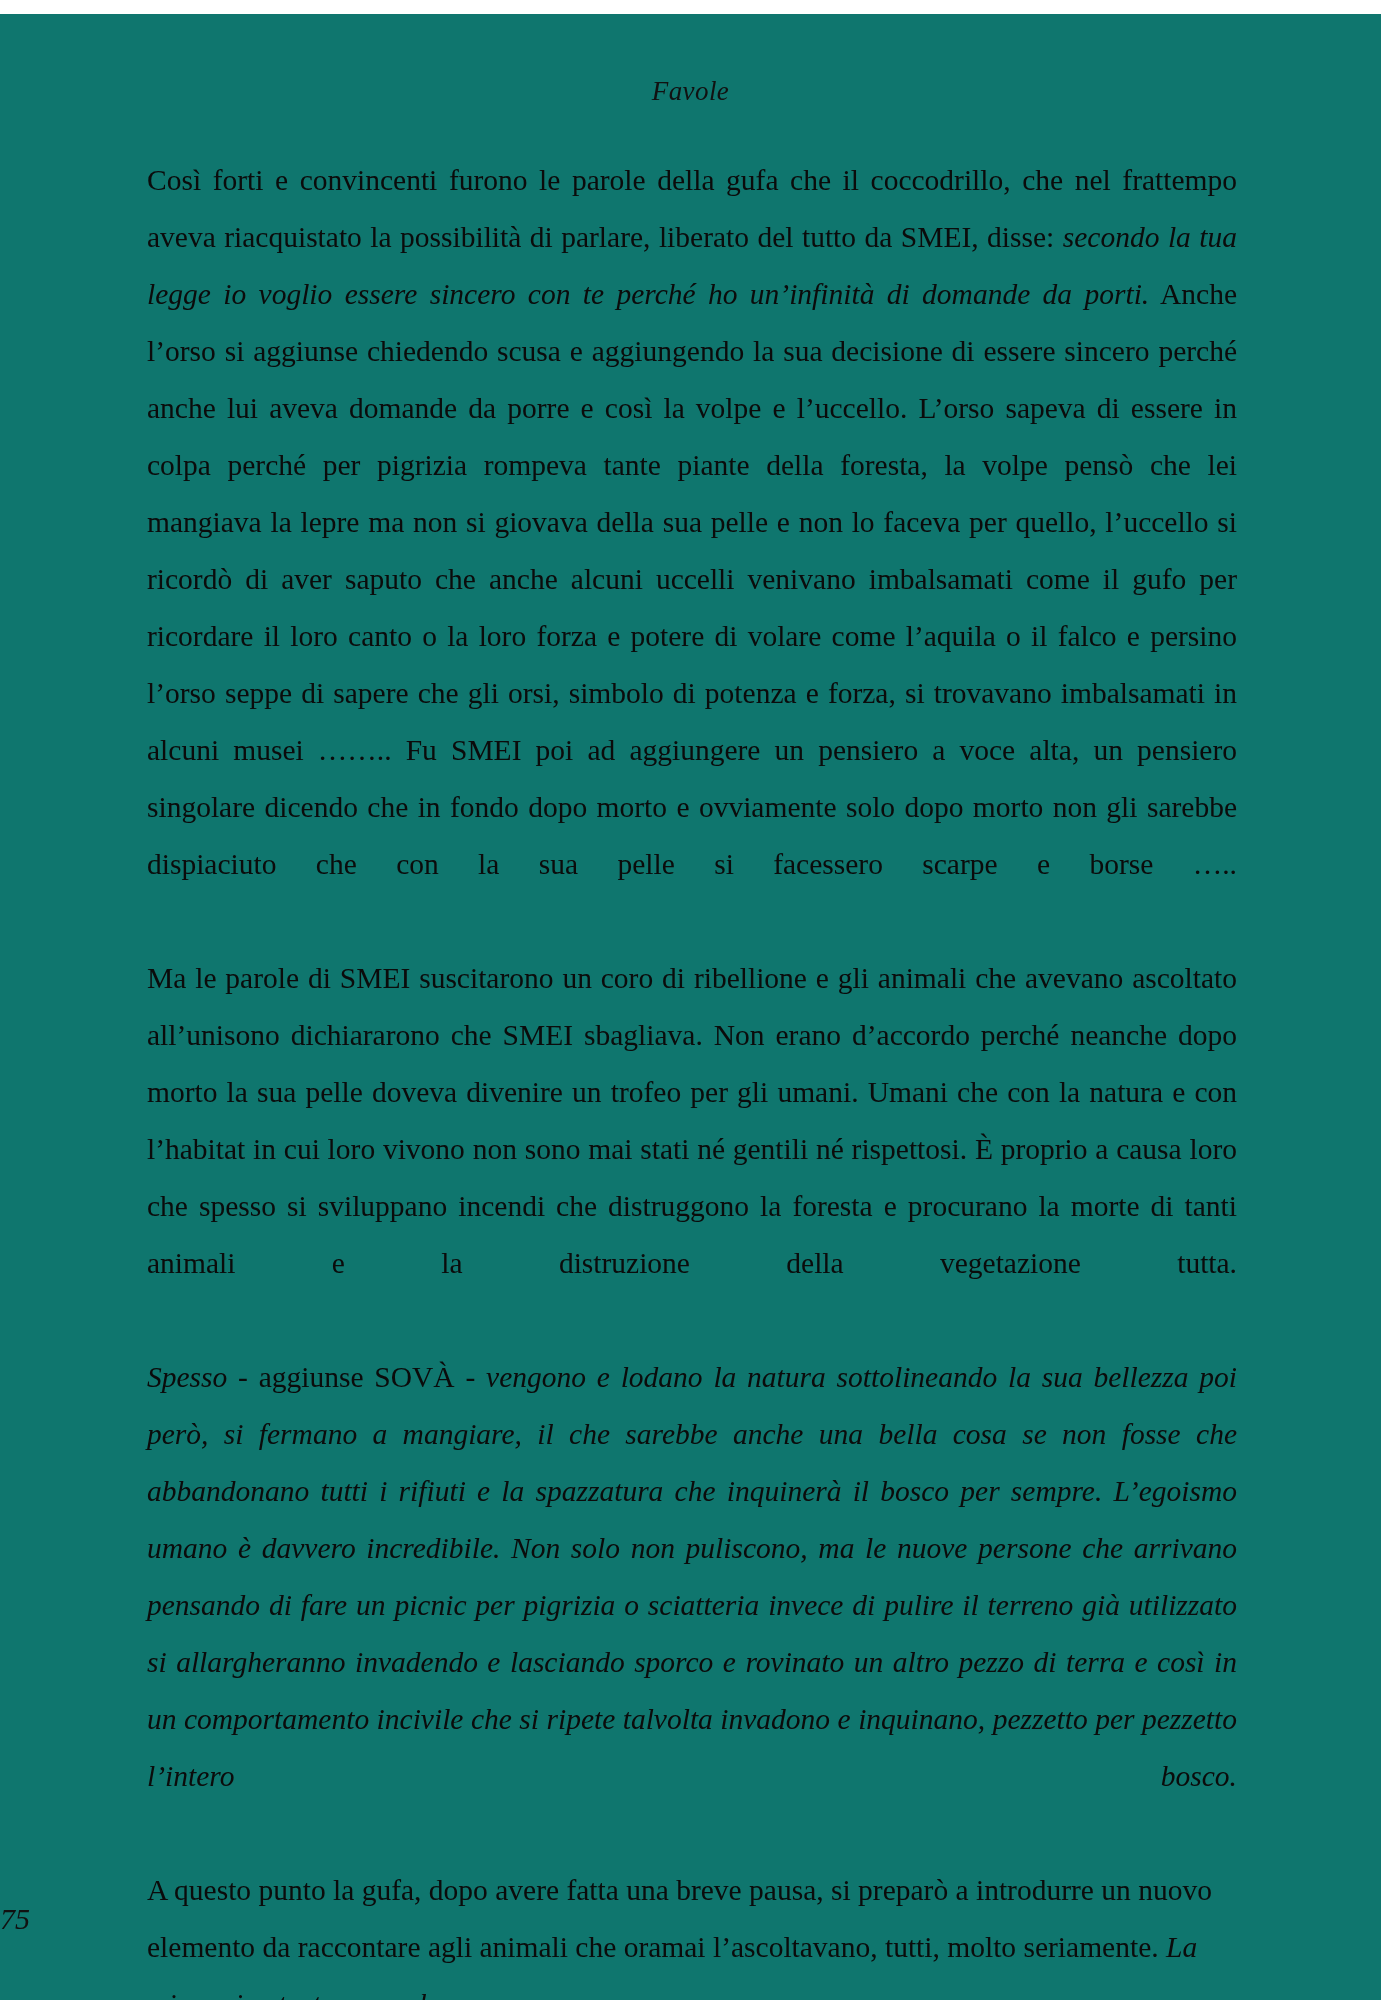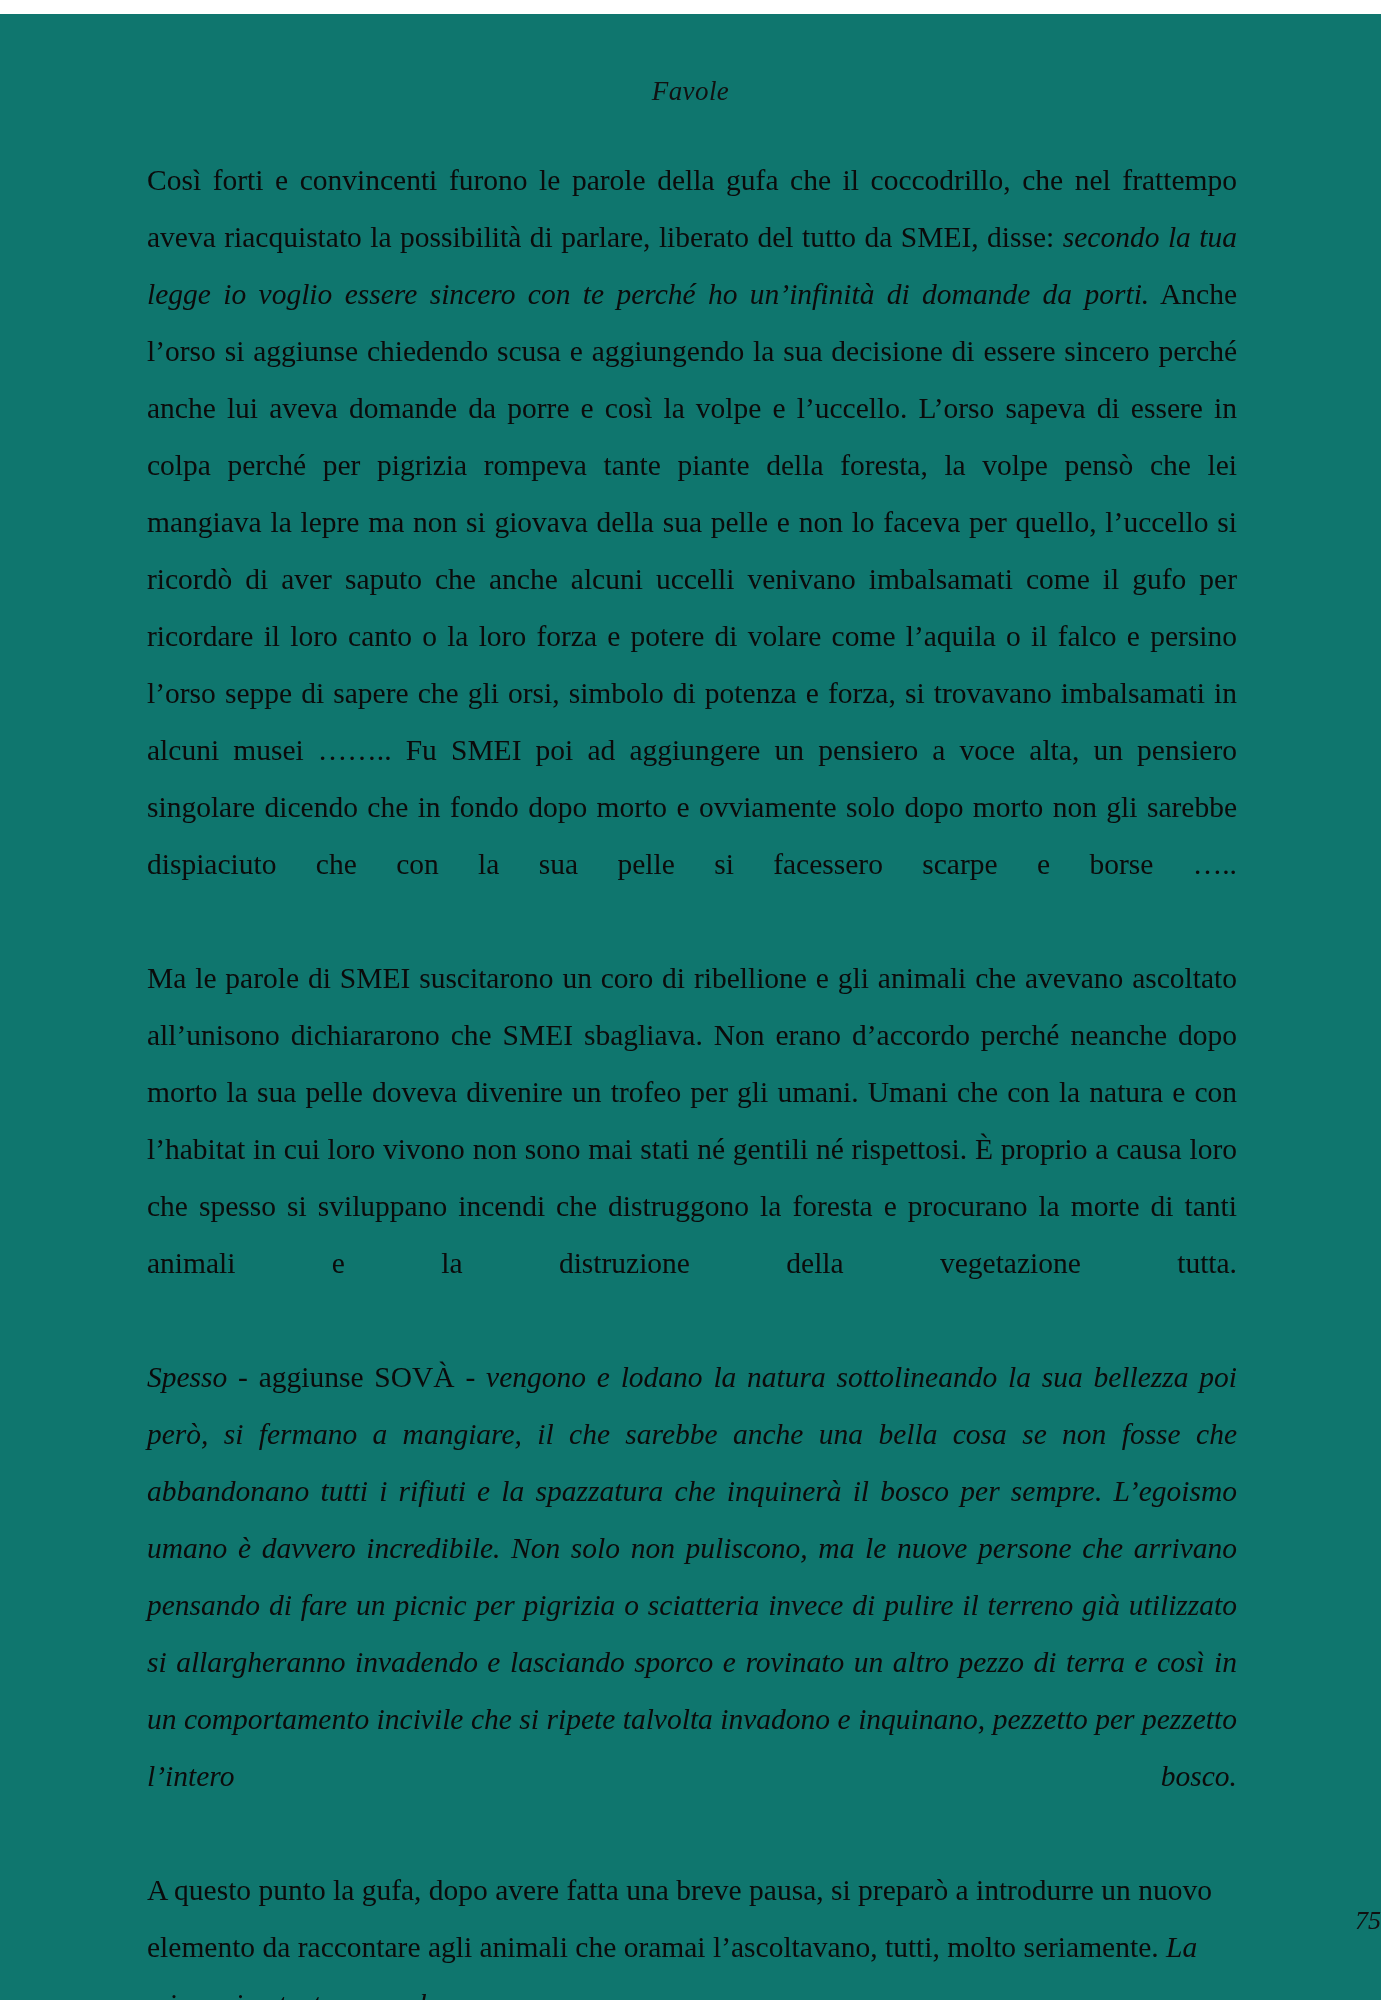--- a/index.html
+++ b/index.html
@@ -61,23 +61,23 @@
   .text-block p.nojust {
     text-align: left;
   }
   .text-block p.nojust::after { content: none; }
 
   .folio {
     position: absolute;
     bottom: 78px;
     left: 0;
     right: 0;
-    text-align: right;
+    text-align: left;
     font-style: italic;
-    font-size: 26px;
+    font-size: 30px;
     color: #111;
   }
 </style>
 </head>
 <body>
 
 <div class="page">
 
   <div class="running-head">Favole</div>
 

